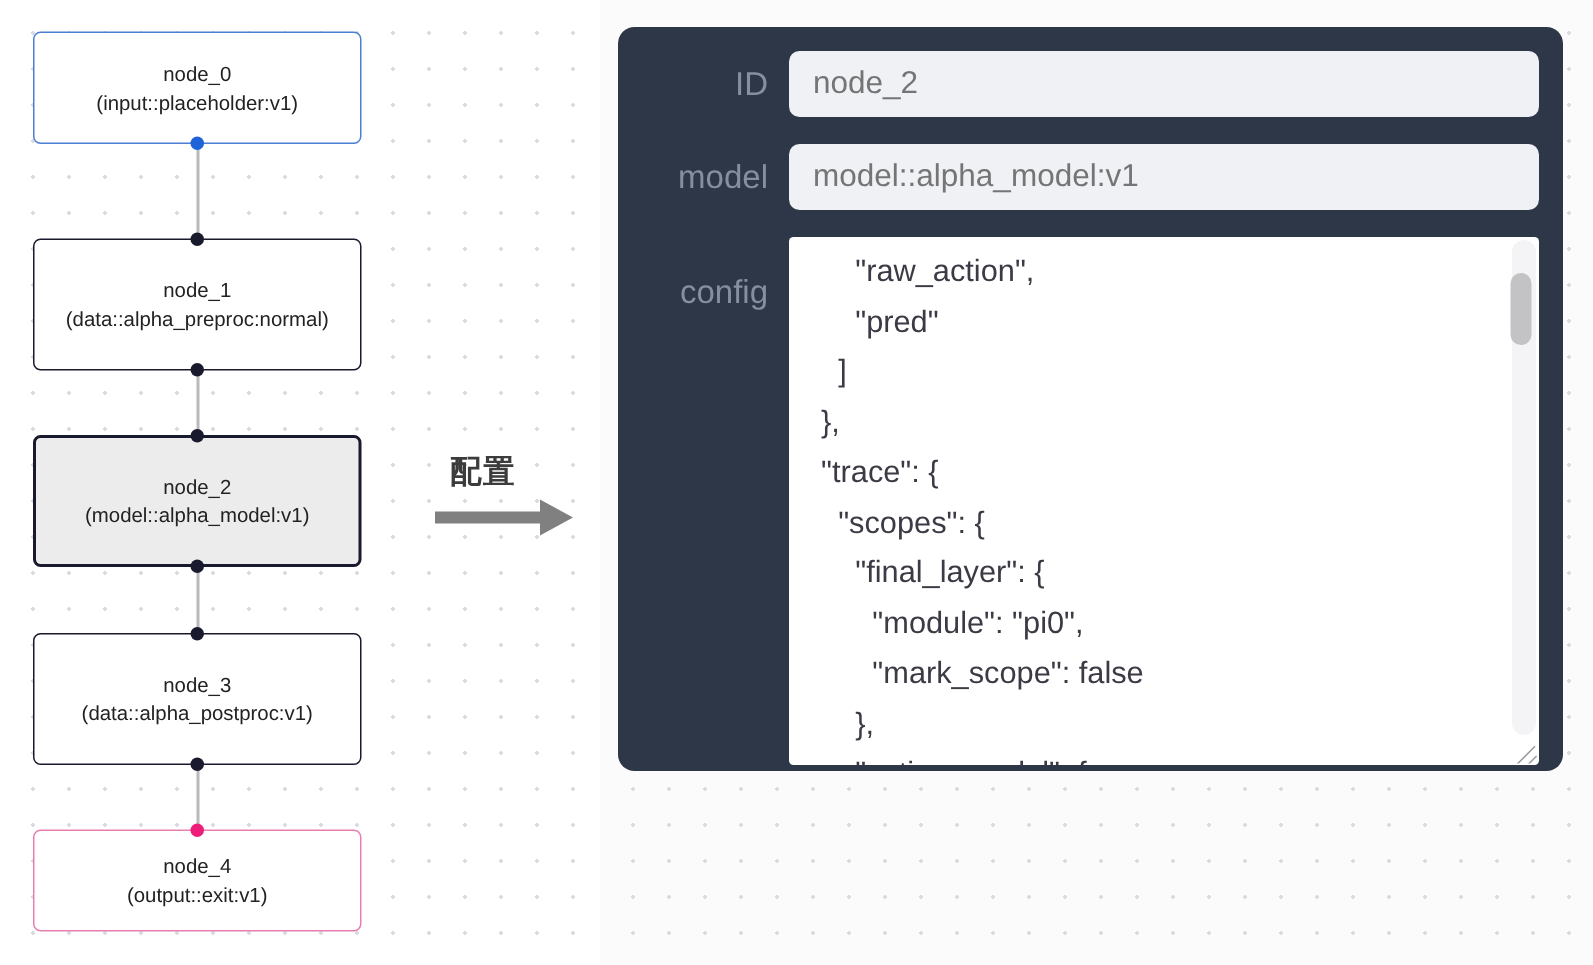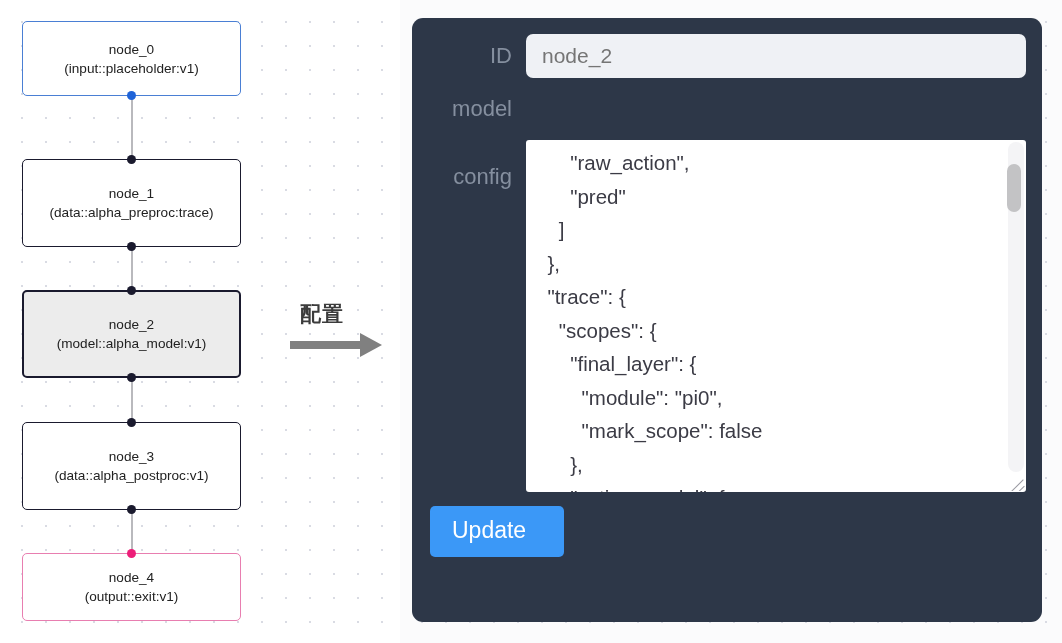--- a/index.html
+++ b/index.html
@@ -109,21 +109,21 @@
     border-bottom: 12px solid transparent;
     border-left: 22px solid #808080;
   }
 
   
   #config-panel {
     position: absolute;
     left: 412px;
     top: 18px;
     width: 630px;
-    height: 604px;
+    height: 496px;
     background: #2d3748;
     border-radius: 11px;
     padding: 16px 0 0 0;
     overflow: hidden;
   }
 
   .field-row {
     display: flex;
     align-items: center;
     padding: 0 16px 0 0;
@@ -239,21 +239,21 @@
       <div class="edge-line" style="top: 243px; height: 52px;"></div>
       <div class="edge-line" style="top: 374px; height: 52px;"></div>
       <div class="edge-line" style="top: 506px; height: 52px;"></div>
       <div class="node input-node" style="top: 21px; height: 75px;">
         <div class="nlabel">node_0
 (input::placeholder:v1)</div>
       </div>
       <div class="handle blue" style="top: 91px;"></div>
       <div class="node" style="top: 159px; height: 88px;">
         <div class="nlabel">node_1
-(data::alpha_preproc:trace)</div>
+(data::alpha_preproc:normal)</div>
       </div>
       <div class="handle" style="top: 155px;"></div>
       <div class="handle" style="top: 242px;"></div>
       <div class="node selected" style="top: 290px; height: 88px;">
         <div class="nlabel">node_2
 (model::alpha_model:v1)</div>
       </div>
       <div class="handle" style="top: 286px;"></div>
       <div class="handle" style="top: 373px;"></div>
       <div class="node" style="top: 422px; height: 88px;">
@@ -279,20 +279,21 @@
 
   <div id="config-panel">
 
     <div class="field-row">
       <div class="field-label">ID</div>
       <input class="field-input" type="text" placeholder="node_2" style="">
     </div>
 
     <div class="field-row">
       <div class="field-label">model</div>
+      <input class="field-input" type="text" placeholder="model::alpha_model:v1" style="">
     </div>
 
     <div class="field-row" id="config-row">
       <div class="field-label">config</div>
       <div id="textarea-wrap">
         <textarea id="config-textarea" style="">      "raw_action",
       "pred"
     ]
   },
   "trace": {

